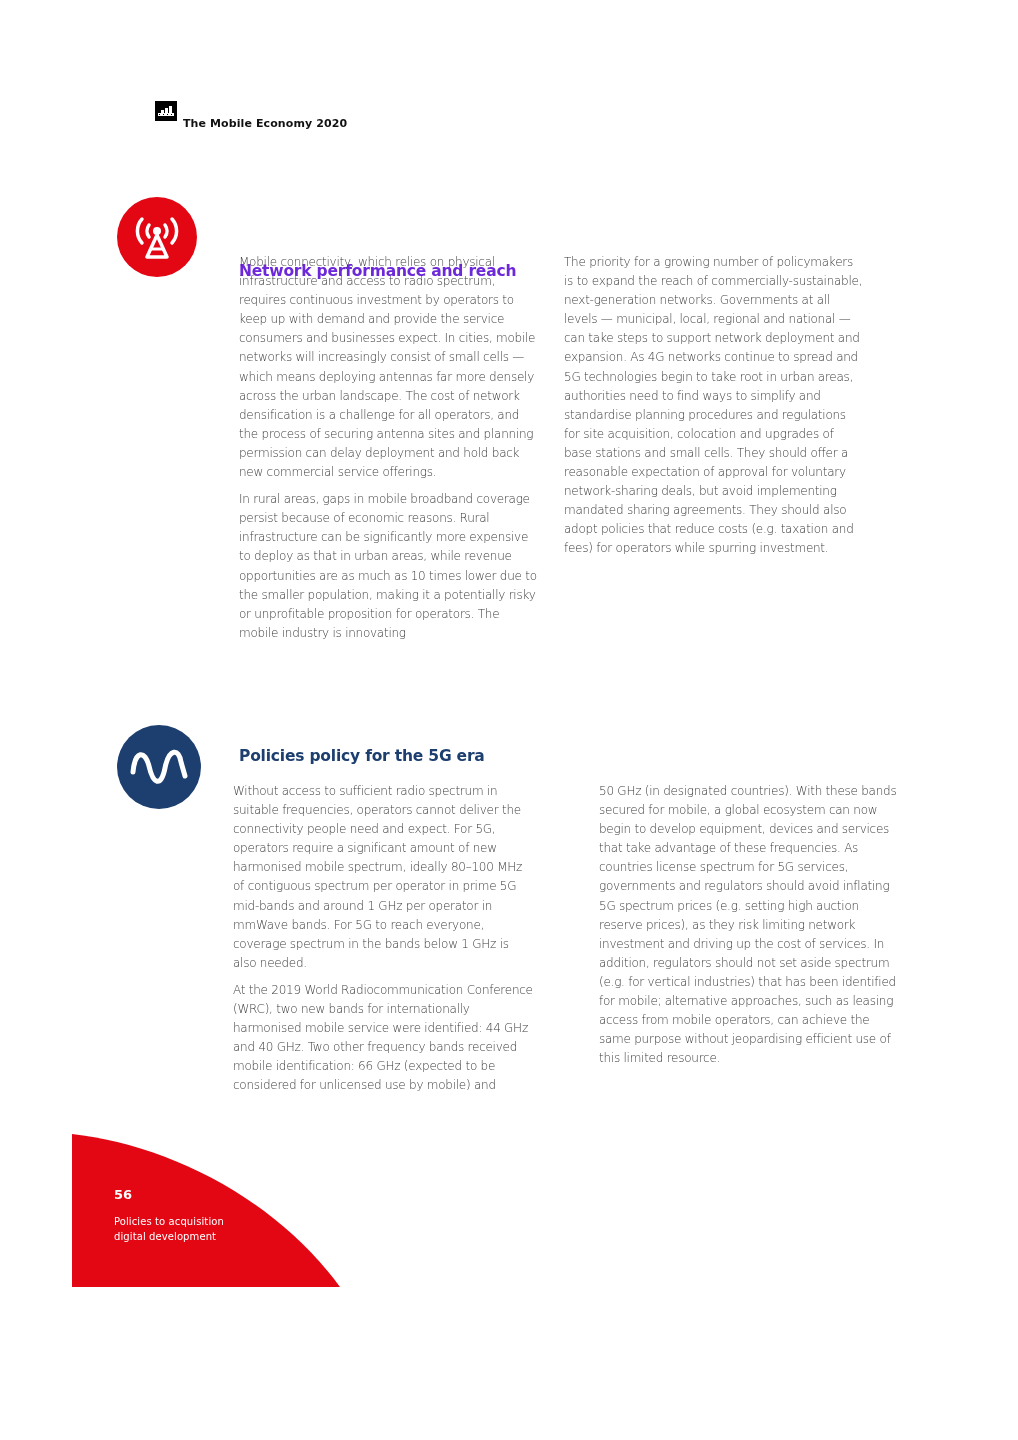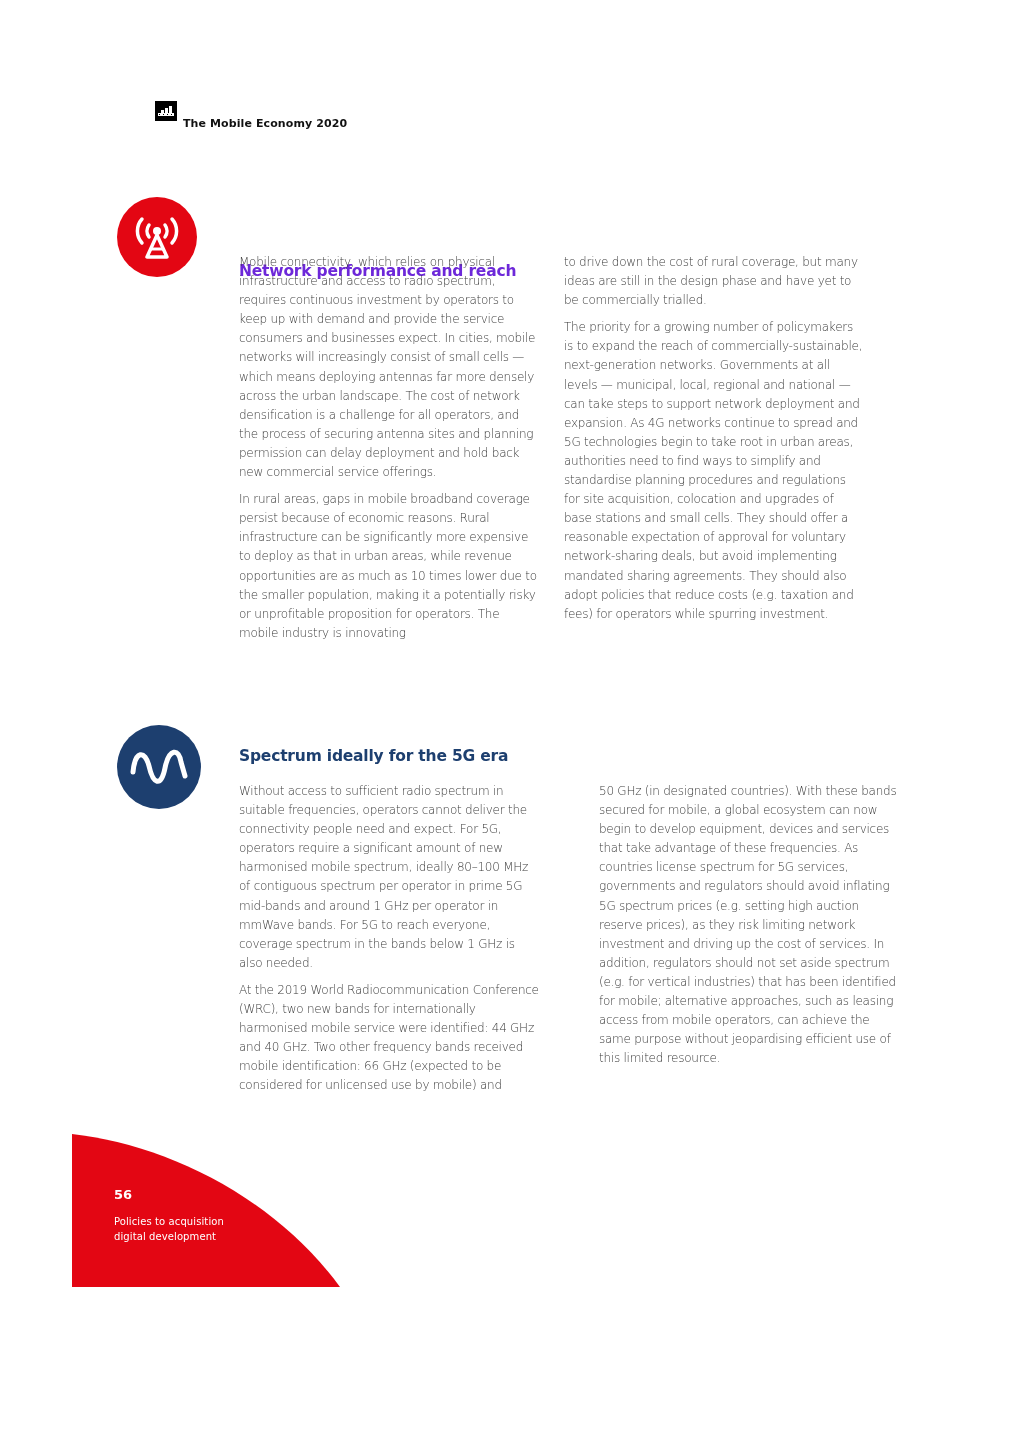--- a/index.html
+++ b/index.html
@@ -16,21 +16,21 @@
 
   .section-heading { position: absolute; left: 239px; font-weight: bold; font-size: 15.5px; letter-spacing: -0.2px; margin: 0; }
   .h-red { top: 218px; color: #6d28d9; margin-top: 44px; }
   .h-blue { top: 747px; color: #1d3f6f; }
 
   .col { position: absolute; width: 300px; font-family: "DejaVu Sans", sans-serif;
          font-size: 12px; line-height: 19.1px; color: #3b3b3b; letter-spacing: -0.25px; font-weight: 300; }
   .col p { margin: 0 0 8px 0; white-space: pre-line; }
   .c1l { left: 239px; top: 253px; }
   .c1r { left: 564px; top: 253px; }
-  .c2l { left: 239px; top: 782px; }
+  .c2l { left: 233px; top: 782px; }
   .c2r { left: 564px; top: 782px; margin-left: 35px; }
 
   .footer-shape { position: absolute; left: 72px; top: 1134px; width: 270px; height: 153px; }
   .page-number { position: absolute; left: 114px; top: 1187px; color: #fff; font-weight: bold; font-size: 13px; }
   .footer-label { position: absolute; left: 114px; top: 1214px; color: #fff; font-size: 10px; line-height: 15px; white-space: pre-line; letter-spacing: 0.1px; }
 </style>
 </head>
 <body>
 
 <div class="header">
@@ -60,30 +60,29 @@
     <path d="M30 28 L20 50 L40 50 Z" stroke-width="3.5"></path>
     <path d="M24 42 L36 42" stroke-width="3"></path>
   </svg>
 </div>
 <h2 class="section-heading h-red">Network performance and reach</h2>
 <div class="col c1l">
   <p>Mobile connectivity, which relies on physical infrastructure and access to radio spectrum, requires continuous investment by operators to keep up with demand and provide the service consumers and businesses expect. In cities, mobile networks will increasingly consist of small cells — which means deploying antennas far more densely across the urban landscape. The cost of network densification is a challenge for all operators, and the process of securing antenna sites and planning permission can delay deployment and hold back new commercial service offerings.</p>
   <p>In rural areas, gaps in mobile broadband coverage persist because of economic reasons. Rural infrastructure can be significantly more expensive to deploy as that in urban areas, while revenue opportunities are as much as 10 times lower due to the smaller population, making it a potentially risky or unprofitable proposition for operators. The mobile industry is innovating</p>
 </div>
 <div class="col c1r">
-  <p>to drive down the cost of rural coverage, but many ideas are still in the design phase and have yet to be commercially trialled.</p>
   <p>The priority for a growing number of policymakers is to expand the reach of commercially-sustainable, next-generation networks. Governments at all levels — municipal, local, regional and national — can take steps to support network deployment and expansion. As 4G networks continue to spread and 5G technologies begin to take root in urban areas, authorities need to find ways to simplify and standardise planning procedures and regulations for site acquisition, colocation and upgrades of base stations and small cells. They should offer a reasonable expectation of approval for voluntary network-sharing deals, but avoid implementing mandated sharing agreements. They should also adopt policies that reduce costs (e.g. taxation and fees) for operators while spurring investment.</p>
 </div>
 
 <div class="icon-circle icon-blue">
   <svg width="64" height="50" viewBox="0 0 64 50" fill="none" stroke="#fff" stroke-width="5" stroke-linecap="round" stroke-linejoin="round">
     <path d="M6 30 C8 8, 18 8, 22 24 C26 42, 34 46, 38 26 C42 6, 52 6, 54 20 L58 34"></path>
   </svg>
 </div>
-<h2 class="section-heading h-blue">Spectrum ideally for the 5G era</h2>
+<h2 class="section-heading h-blue">Policies policy for the 5G era</h2>
 <div class="col c2l">
   <p>Without access to sufficient radio spectrum in suitable frequencies, operators cannot deliver the connectivity people need and expect. For 5G, operators require a significant amount of new harmonised mobile spectrum, ideally 80–100 MHz of contiguous spectrum per operator in prime 5G mid-bands and around 1 GHz per operator in mmWave bands. For 5G to reach everyone, coverage spectrum in the bands below 1 GHz is also needed.</p>
   <p>At the 2019 World Radiocommunication Conference (WRC), two new bands for internationally harmonised mobile service were identified: 44 GHz and 40 GHz. Two other frequency bands received mobile identification: 66 GHz (expected to be considered for unlicensed use by mobile) and</p>
 </div>
 <div class="col c2r">
   <p>50 GHz (in designated countries). With these bands secured for mobile, a global ecosystem can now begin to develop equipment, devices and services that take advantage of these frequencies. As countries license spectrum for 5G services, governments and regulators should avoid inflating 5G spectrum prices (e.g. setting high auction reserve prices), as they risk limiting network investment and driving up the cost of services. In addition, regulators should not set aside spectrum (e.g. for vertical industries) that has been identified for mobile; alternative approaches, such as leasing access from mobile operators, can achieve the same purpose without jeopardising efficient use of this limited resource.</p>
 </div>
 
 <svg class="footer-shape" width="270" height="153" viewBox="0 0 270 153">
   <path d="M0 0 C90 10, 200 60, 268 153 L0 153 Z" fill="#e30613"></path>

